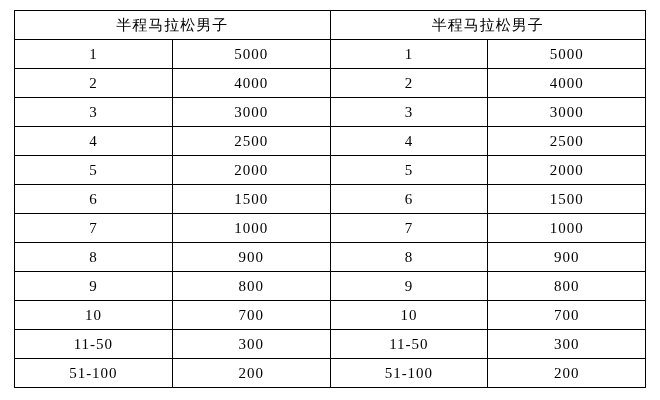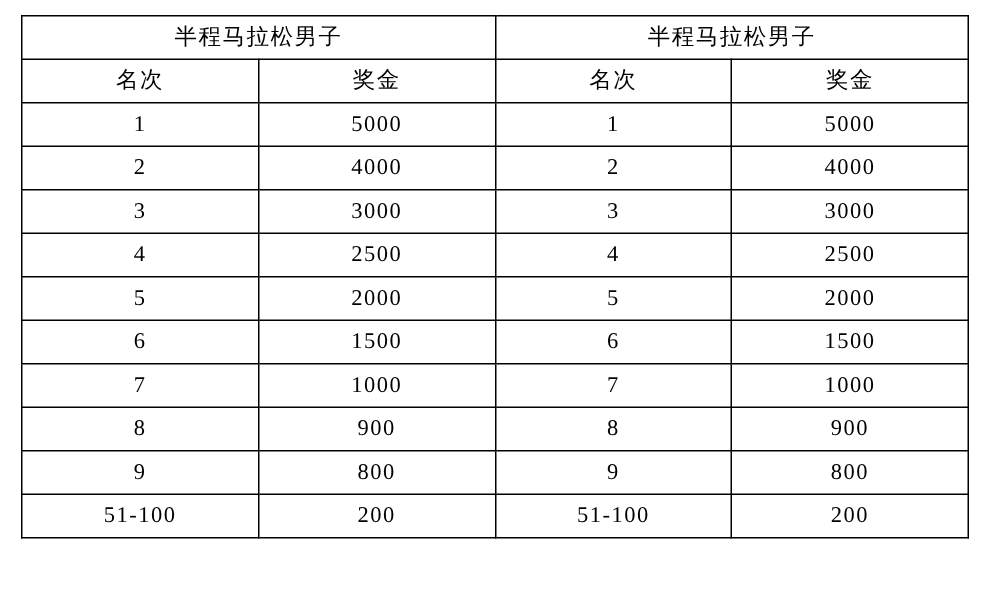--- a/index.html
+++ b/index.html
@@ -52,26 +52,20 @@
 </head>
 <body>
 
 <div class="page">
   <table class="prize-table">
     <tbody>
       <tr>
         <td class="group-header" colspan="2">半程马拉松男子</td>
         <td class="group-header" colspan="2">半程马拉松男子</td>
       </tr>
-      <tr>
-        <td class="col-rank">名次</td>
-        <td class="col-prize">奖金</td>
-        <td class="col-rank">名次</td>
-        <td class="col-prize">奖金</td>
-      </tr>
 
       <tr>
         <td class="cell-num">1</td>
         <td class="cell-num">5000</td>
         <td class="cell-num">1</td>
         <td class="cell-num">5000</td>
       </tr>
       <tr>
         <td class="cell-num">2</td>
         <td class="cell-num">4000</td>
@@ -114,20 +108,32 @@
         <td class="cell-num">8</td>
         <td class="cell-num">900</td>
       </tr>
       <tr>
         <td class="cell-num">9</td>
         <td class="cell-num">800</td>
         <td class="cell-num">9</td>
         <td class="cell-num">800</td>
       </tr>
       <tr>
+        <td class="cell-num">10</td>
+        <td class="cell-num">700</td>
+        <td class="cell-num">10</td>
+        <td class="cell-num">700</td>
+      </tr>
+      <tr>
+        <td class="cell-num">11-50</td>
+        <td class="cell-num">300</td>
+        <td class="cell-num">11-50</td>
+        <td class="cell-num">300</td>
+      </tr>
+      <tr>
         <td class="cell-num">51-100</td>
         <td class="cell-num">200</td>
         <td class="cell-num">51-100</td>
         <td class="cell-num">200</td>
       </tr>
     </tbody>
   </table>
 </div>
 
 </body></html>

